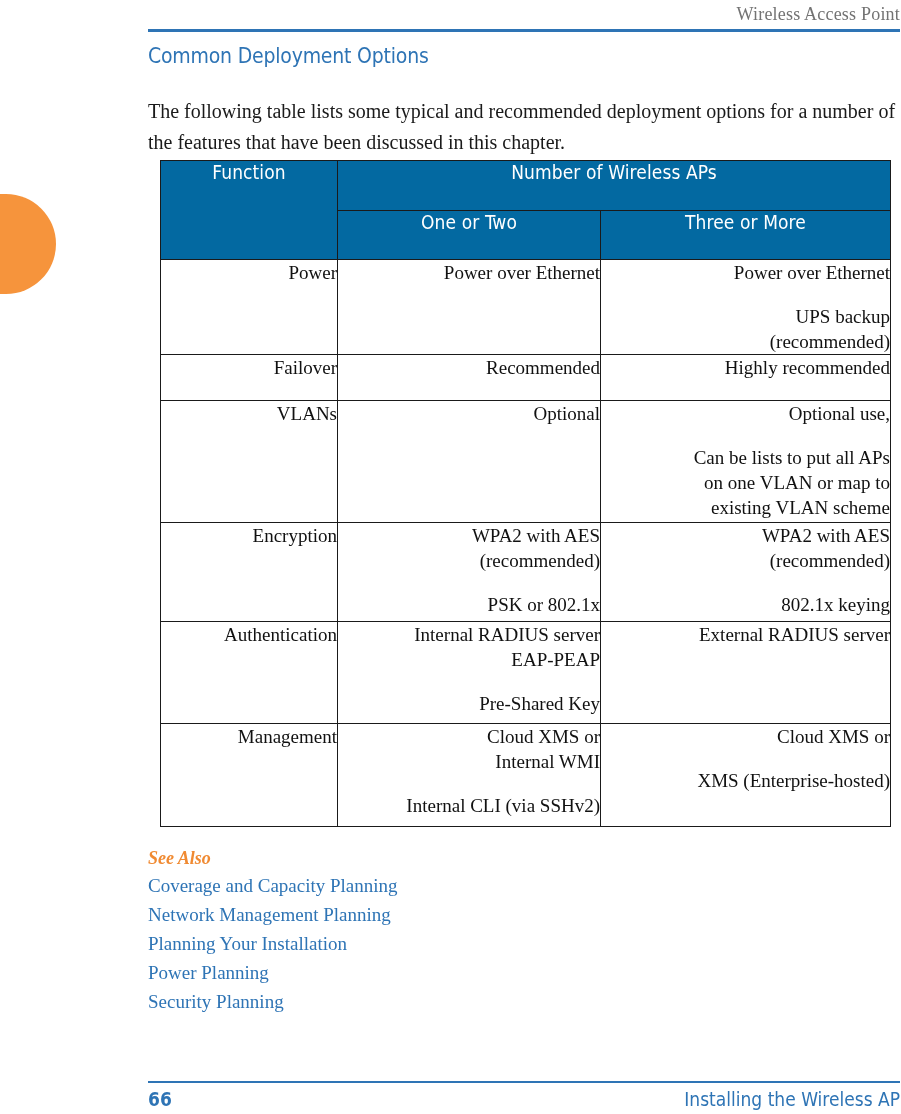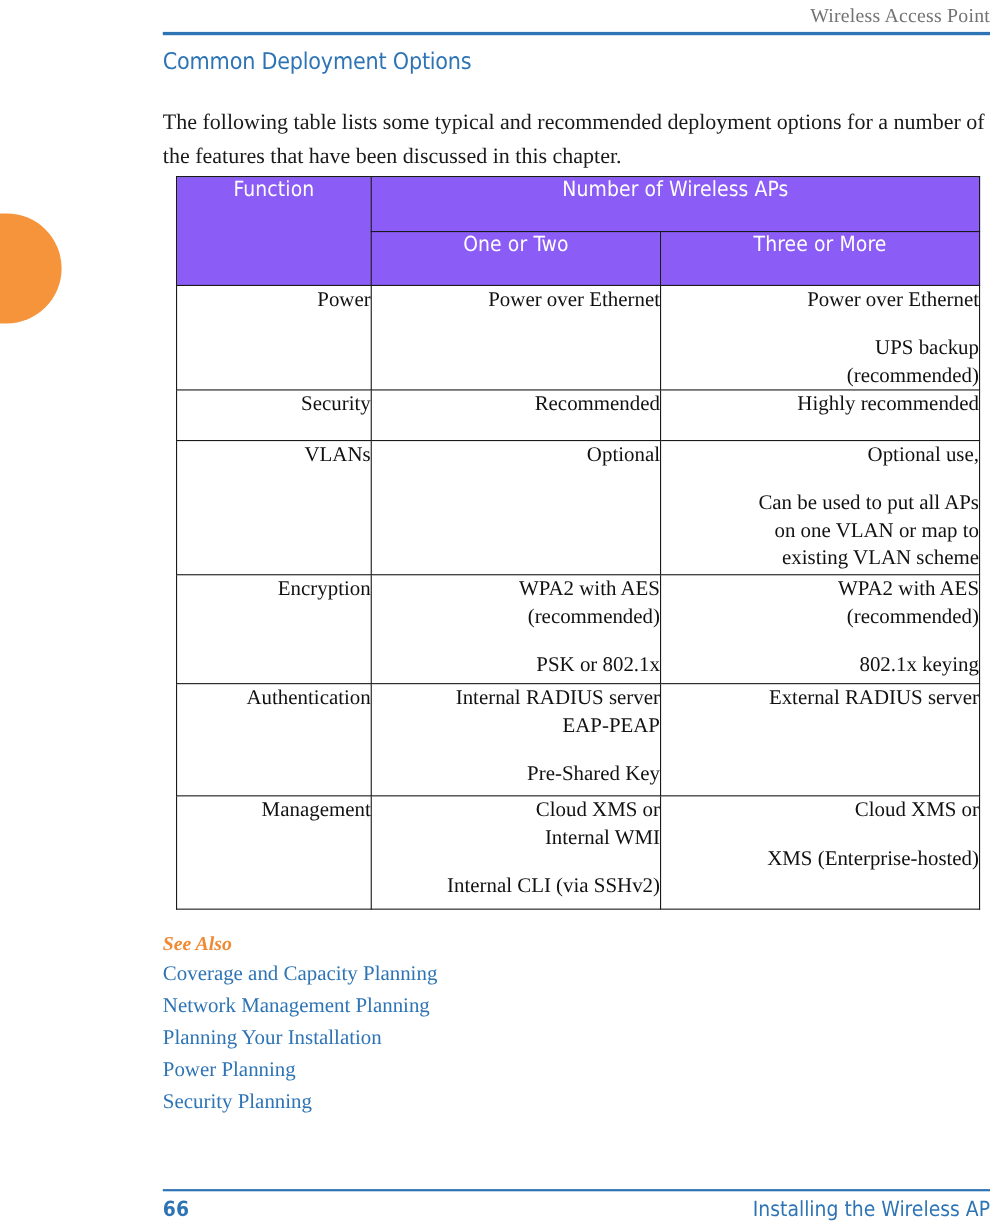--- a/index.html
+++ b/index.html
@@ -86,21 +86,21 @@
   #deployment-table td, #deployment-table th {
     border: 1px solid #1a1a1a;
     padding: 0;
     vertical-align: top;
   }
   .col-fn      { width: 177px; }
   .col-one     { width: 263px; }
   .col-three   { width: 290px; }
 
   .hdr-cell {
-    background: #8b5cf6;
+    background: #0369a1;
     color: #ffffff;
     font-family: "DejaVu Sans Condensed", "Liberation Sans", sans-serif;
     font-size: 19px;
     font-weight: normal;
     text-align: center;
     vertical-align: middle;
     letter-spacing: .1px;
   }
   .hdr-cell.fn   { height: 98px; }
   .hdr-cell.num  { height: 48px; }
@@ -216,39 +216,39 @@
           <div class="para">Power over Ethernet</div>
         </td>
         <td class="body-cell" style="height: 93px;">
           <div class="para">Power over Ethernet</div>
           <div class="para gap">UPS backup</div>
           <div class="para">(recommended)</div>
         </td>
       </tr>
       <tr>
         <td class="body-cell" style="height: 45px;">
-          <div class="para">Security</div>
+          <div class="para">Failover</div>
         </td>
         <td class="body-cell" style="height: 45px;">
           <div class="para">Recommended</div>
         </td>
         <td class="body-cell" style="height: 45px;">
           <div class="para">Highly recommended</div>
         </td>
       </tr>
       <tr>
         <td class="body-cell" style="height: 121px;">
           <div class="para">VLANs</div>
         </td>
         <td class="body-cell" style="height: 121px;">
           <div class="para">Optional</div>
         </td>
         <td class="body-cell" style="height: 121px;">
           <div class="para">Optional use,</div>
-          <div class="para gap">Can be used to put all APs</div>
+          <div class="para gap">Can be lists to put all APs</div>
           <div class="para">on one VLAN or map to</div>
           <div class="para">existing VLAN scheme</div>
         </td>
       </tr>
       <tr>
         <td class="body-cell" style="height: 98px;">
           <div class="para">Encryption</div>
         </td>
         <td class="body-cell" style="height: 98px;">
           <div class="para">WPA2 with AES</div>

